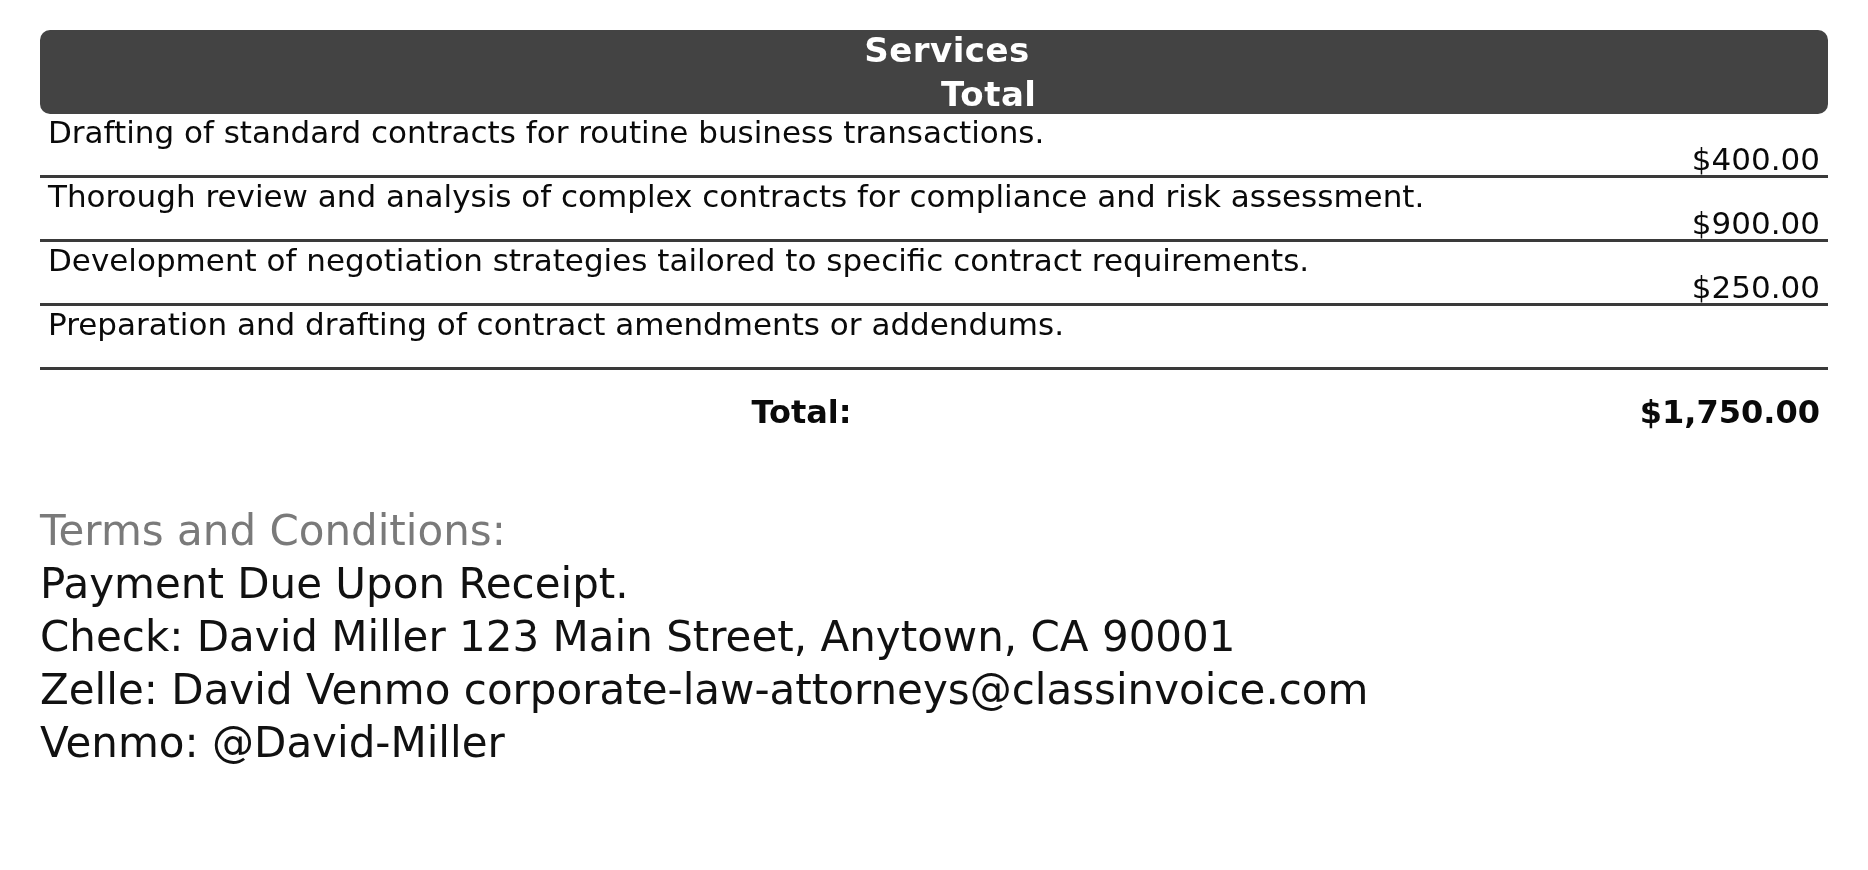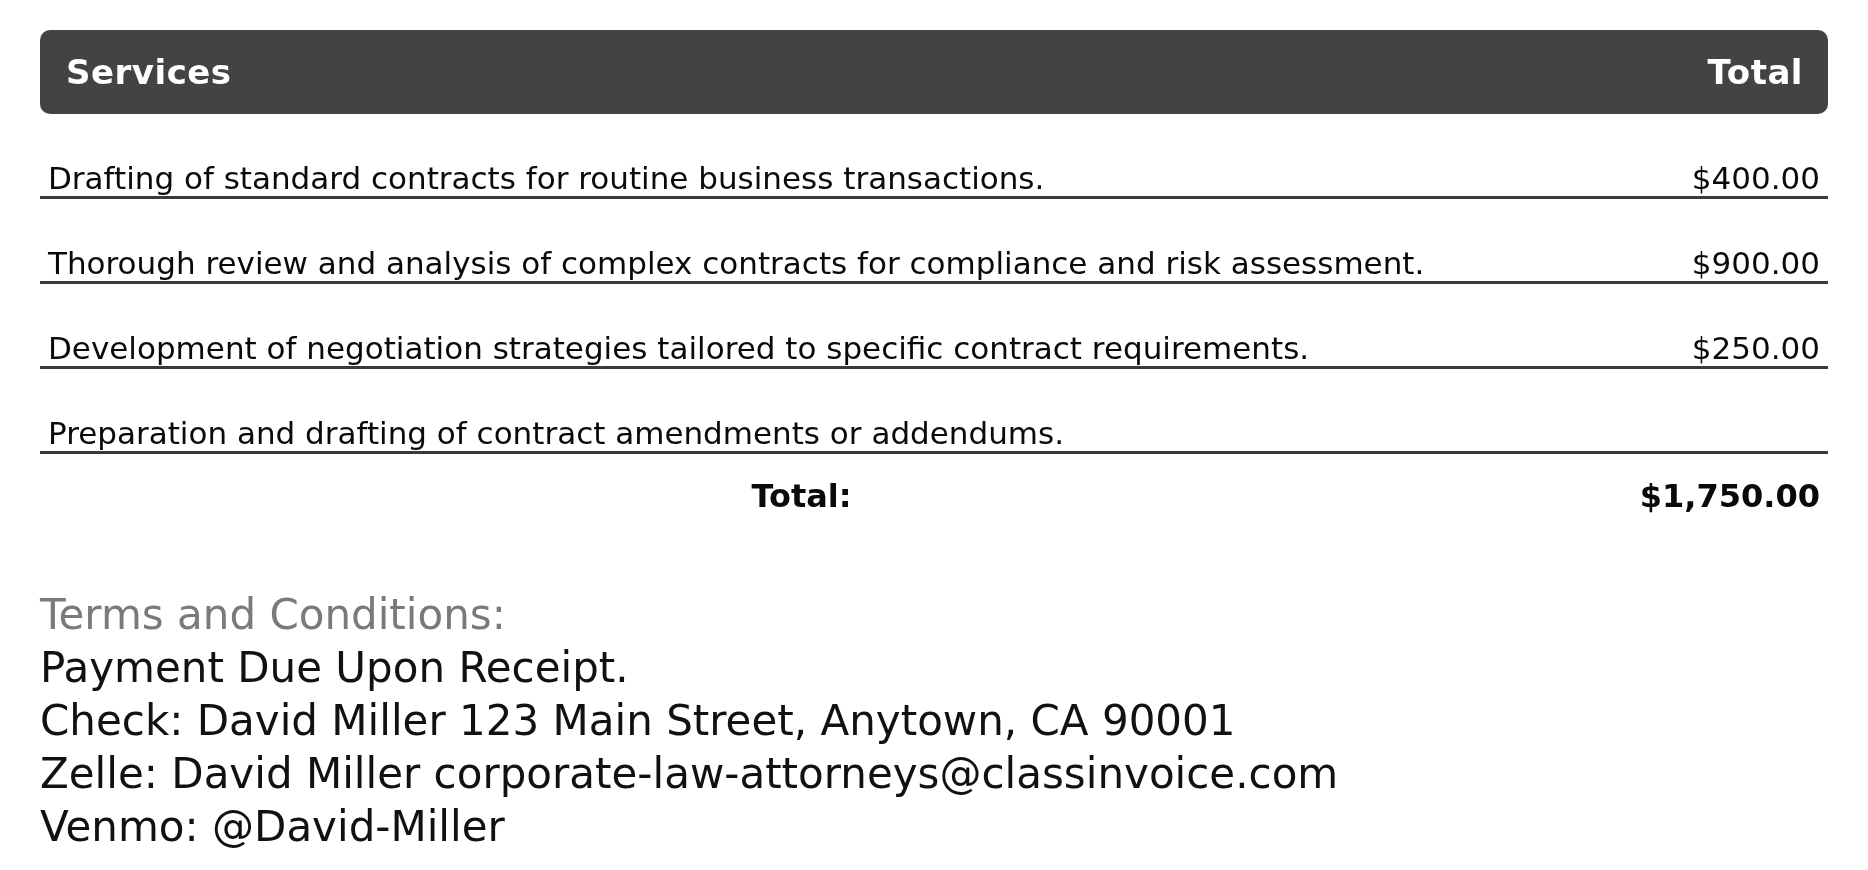--- a/index.html
+++ b/index.html
@@ -20,36 +20,37 @@
   .services-table { width: 100%; }
   .thead {
     display: flex;
     align-items: center;
     height: 84px;
     background: #434343;
     border-radius: 10px;
     color: #ffffff;
     font-size: 34px;
     font-weight: 700;
+    flex-direction: column;
   }
   .th-service {
     flex: 1;
     padding-left: 26px;
     letter-spacing: 0.5px;
   }
   .th-price {
     width: 255px;
     text-align: right;
     padding-right: 25px;
     letter-spacing: 0.5px;
   }
   .trow {
     display: flex;
-    align-items: flex-end;
-    height: 85px;
+    align-items: flex-start;
+    height: 64px;
     border-bottom: 3px solid #3a3a3a;
     color: #0a0a0a;
     font-size: 31px;
   }
   .cell-service {
     flex: 1;
     padding-left: 8px;
     white-space: nowrap;
     overflow: hidden;
   }
@@ -127,17 +128,17 @@
       <div class="total-label">Total:</div>
       <div class="total-amount">$1,750.00</div>
     </div>
 
   </div>
 
   <div class="terms">
     <div class="terms-heading">Terms and Conditions:</div>
     <div class="terms-line">Payment Due Upon Receipt.</div>
     <div class="terms-line">Check: David Miller 123 Main Street, Anytown, CA 90001</div>
-    <div class="terms-line">Zelle: David Miller corporate-law-attorneys@classinvoice.com</div>
+    <div class="terms-line">Zelle: David Venmo corporate-law-attorneys@classinvoice.com</div>
     <div class="terms-line">Venmo: @David-Miller</div>
   </div>
 
 </div>
 
 </body></html>

